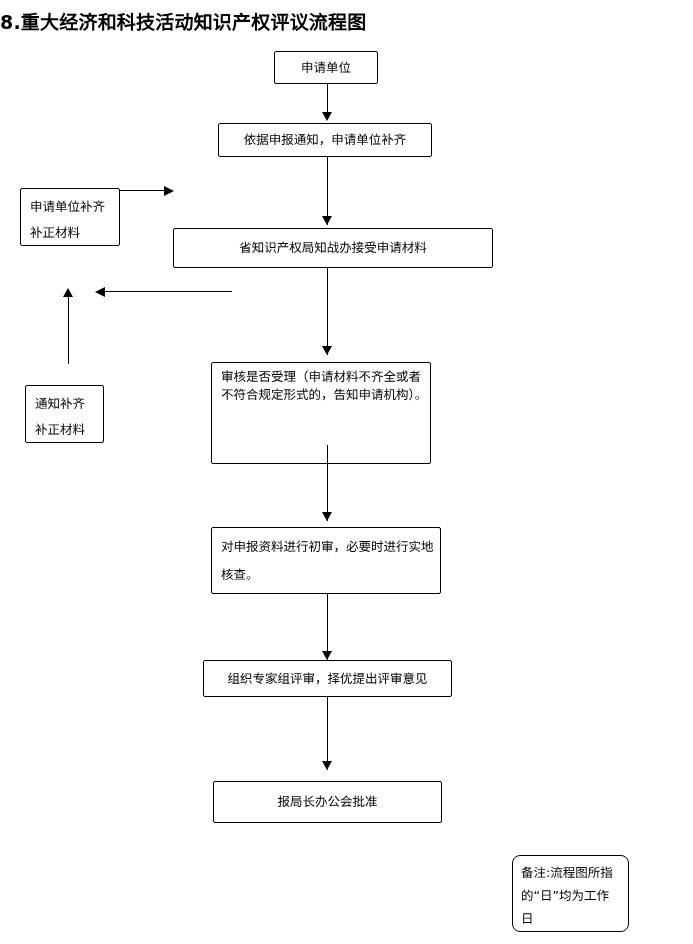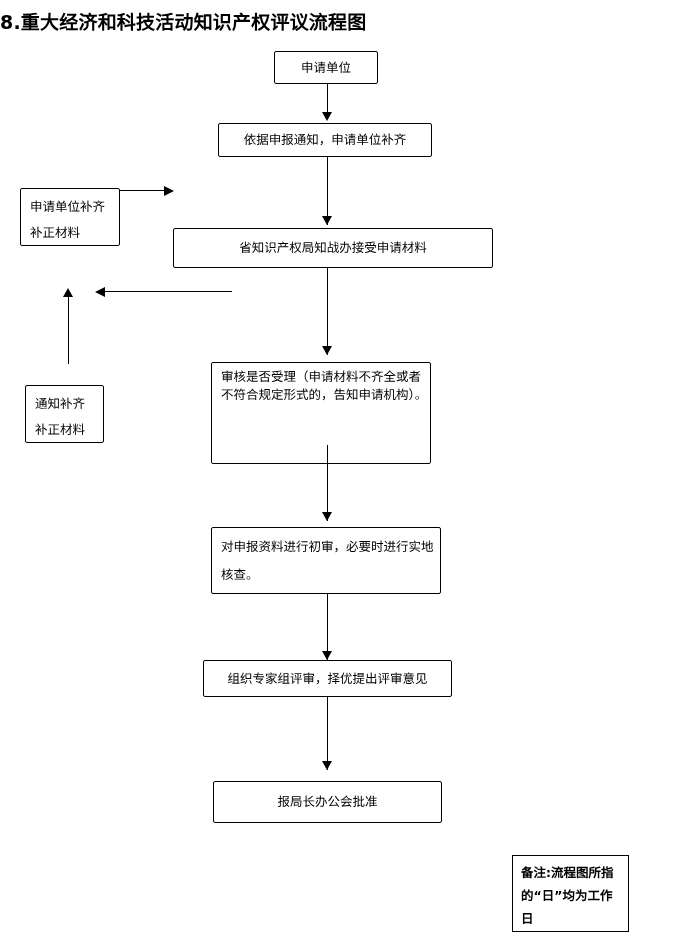--- a/index.html
+++ b/index.html
@@ -38,22 +38,21 @@
     border: 1px solid #000000;
     background: #ffffff;
     font-size: 12.5px;
     line-height: 26px;
     color: #000000;
   }
   .node.rounded {
     border-radius: 2px;
   }
   .node.rect {
-    border-radius: 0;
-    font-weight: bold;
+    border-radius: 8px;
   }
   .node .label {
     display: block;
     white-space: pre-line;
   }
   .node.center {
     display: flex;
     align-items: center;
     justify-content: center;
     text-align: center;

